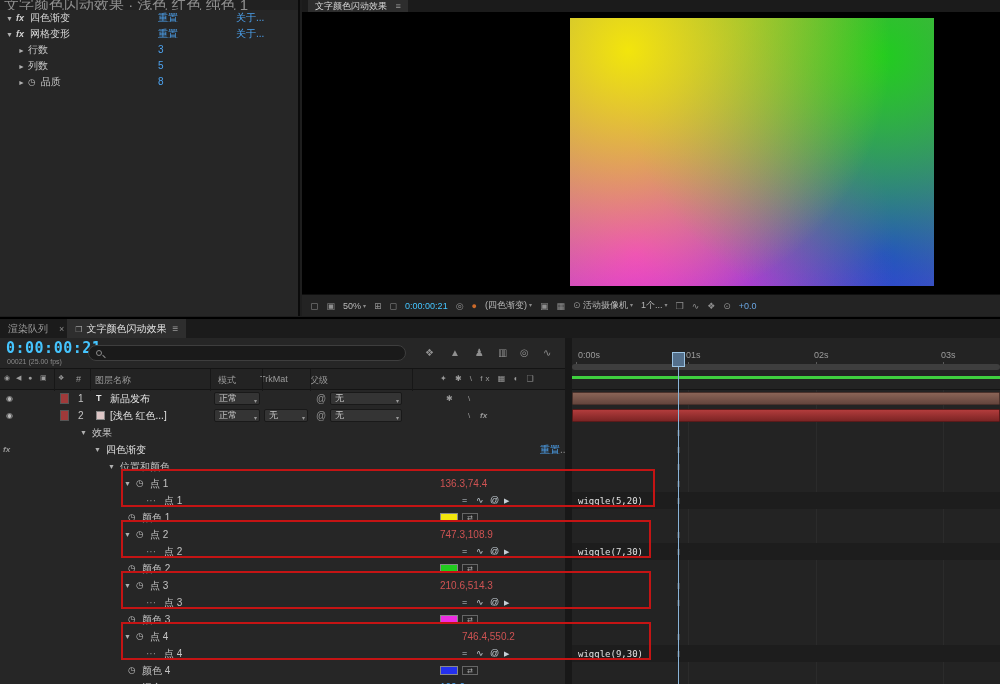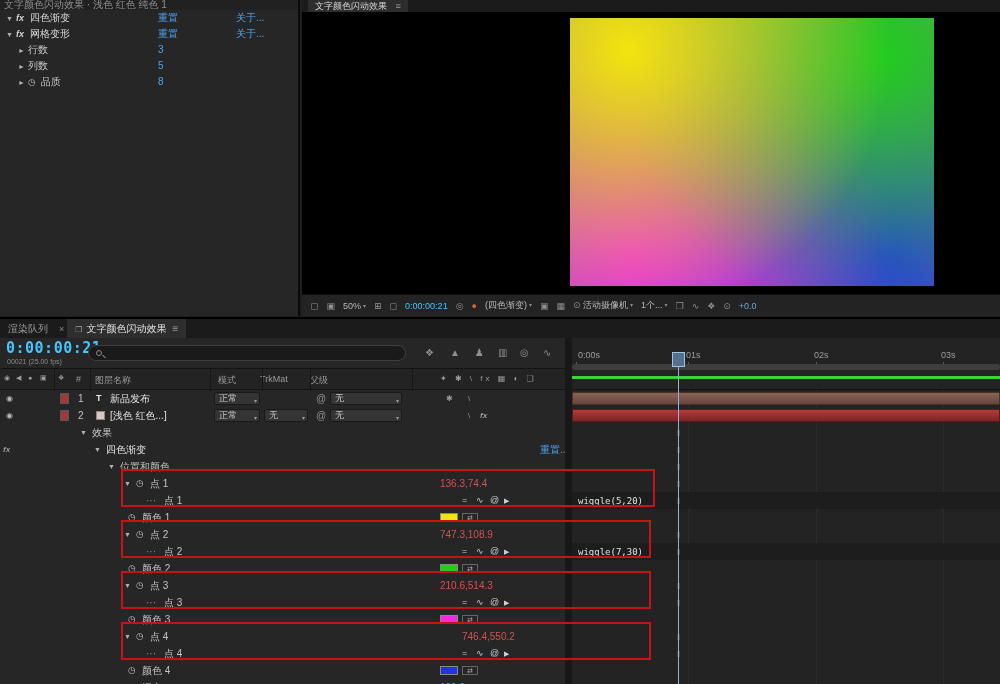--- a/index.html
+++ b/index.html
@@ -6,21 +6,21 @@
   html,body { background:#0d0d0d; }
   .screen {
     position:relative; width:1000px; height:684px; overflow:hidden;
     background:#1e1e1e; color:#c4c4c4;
     font-family:"Liberation Sans","DejaVu Sans",sans-serif; font-size:10px;
   }
   .pos { position:absolute; }
 
   
   .ec-panel { position:absolute; left:0; top:0; width:300px; height:316px; background:#262626; border-right:2px solid #0b0b0b; }
-  .ec-header { height:10px; line-height:10px; padding-left:4px; font-size:10px; color:#8f8f8f; background:#212121; white-space:nowrap; overflow:hidden; }
+  .ec-header { height:10px; line-height:10px; padding-left:4px; font-size:15px; color:#8f8f8f; background:#212121; white-space:nowrap; overflow:hidden; }
   .ec-row { position:relative; height:16px; line-height:16px; white-space:nowrap; }
   .ec-row.sel { background:#48392a; }
   .tri { color:#b0b0b0; font-size:7px; display:inline-block; width:10px; }
   .fxbadge { font-style:italic; font-weight:bold; color:#d2d2d2; font-size:9px; }
   .sw { color:#b8b8b8; font-size:9px; }
   .ec-name { color:#dadada; margin-left:6px; }
   .ec-val { position:absolute; left:158px; }
   .ec-about { position:absolute; left:236px; }
   .link { color:var(--accent_blue,#4da3f0); }
   .vblue { color:var(--accent_blue,#4da3f0); }
@@ -367,20 +367,23 @@
 
         <div class="layerbar" style="top:2px;background:linear-gradient(#8a6456,#64453d);border:1px solid #4a322c"></div>
         <div class="layerbar" style="top:19px;background:linear-gradient(#b23c3c,#7c2424);border:1px solid #5a1a1a"></div>
 
         <div class="exprband" style="top:102px">
             <span class="exprtext">wiggle(5,20)</span>
           </div>
         <div class="exprband" style="top:153px">
             <span class="exprtext">wiggle(7,30)</span>
           </div>
+        <div class="exprband" style="top:255px">
+            <span class="exprtext">wiggle(9,30)</span>
+          </div>
 
         <span class="ibeam" style="top:38px">I</span>
         <span class="ibeam" style="top:55px">I</span>
         <span class="ibeam" style="top:72px">I</span>
         <span class="ibeam" style="top:89px">I</span>
         <span class="ibeam" style="top:106px">I</span>
         <span class="ibeam" style="top:140px">I</span>
         <span class="ibeam" style="top:157px">I</span>
         <span class="ibeam" style="top:191px">I</span>
         <span class="ibeam" style="top:208px">I</span>

